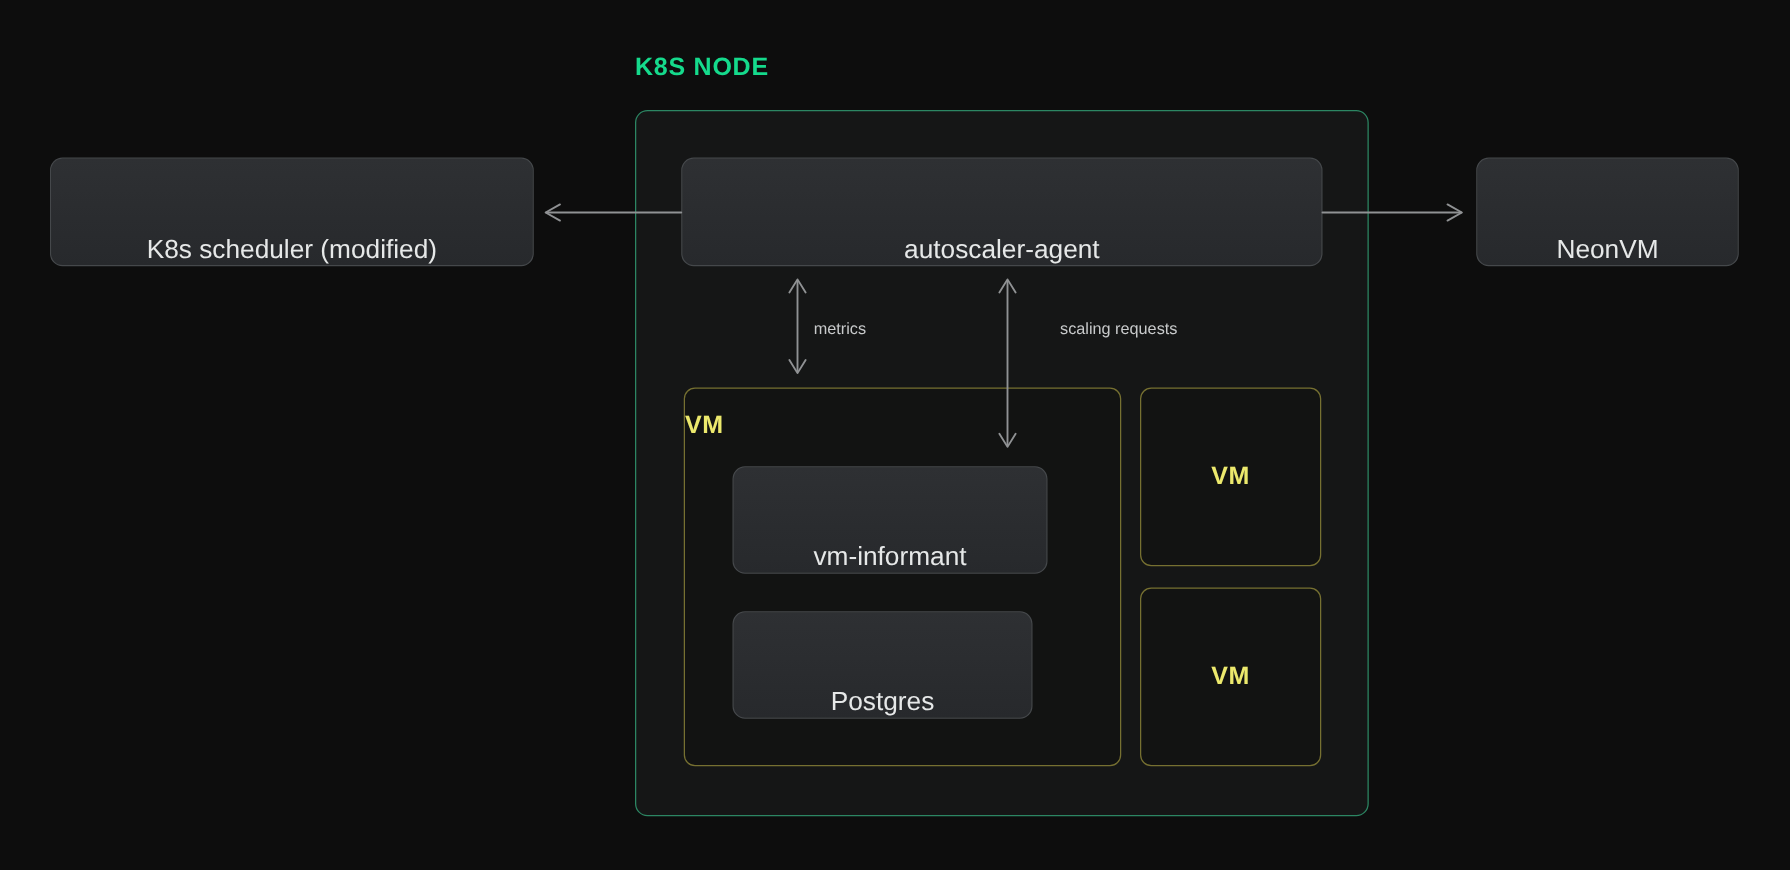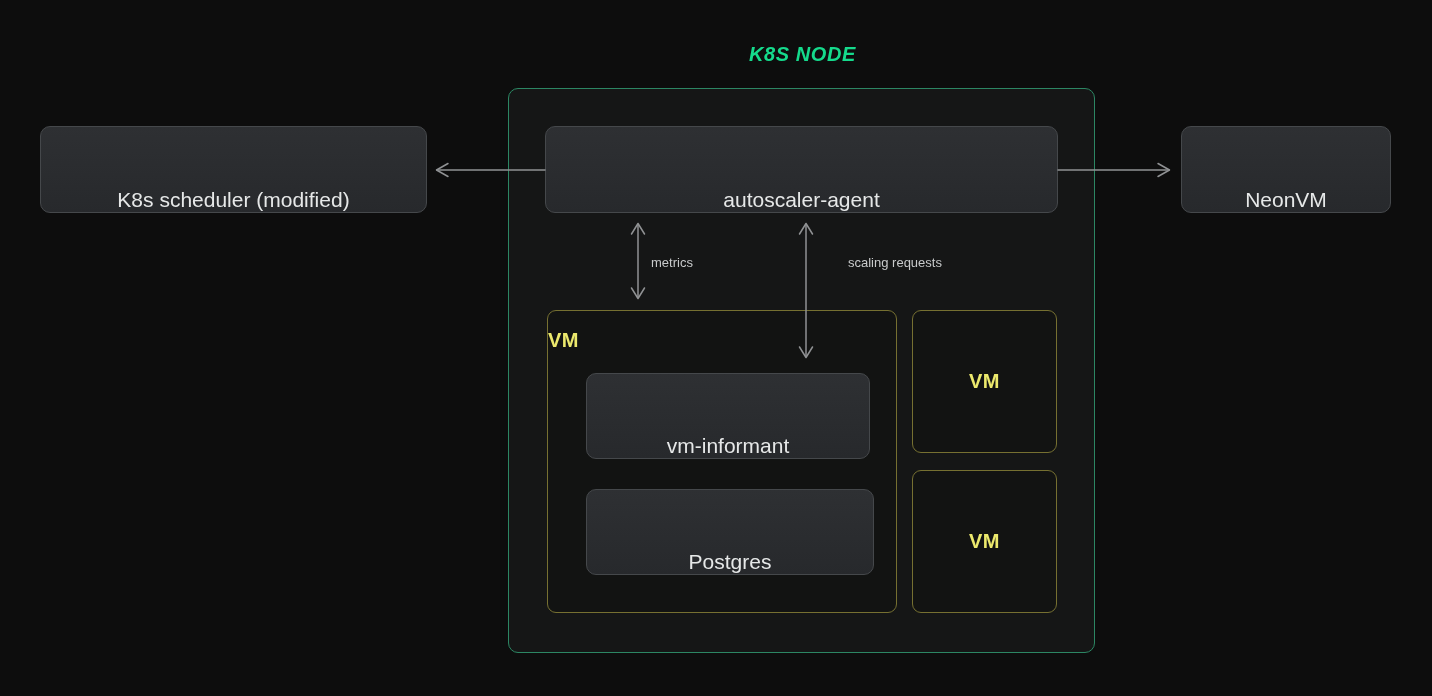--- a/index.html
+++ b/index.html
@@ -13,26 +13,25 @@
     height: 696px;
     background: var(--background, #0d0d0d);
     font-family: "Liberation Sans", sans-serif;
     overflow: hidden;
   }
   .diagram-title {
     position: absolute;
     left: 508px;
     top: 43px;
     width: 589px;
-    text-align: center;
+    text-align: left;
     color: var(--title-green, #15da8c);
     font-size: 20px;
     font-weight: 700;
     letter-spacing: 0.6px;
-    font-style: italic;
   }
   .k8s-container {
     position: absolute;
     left: 508px;
     top: 88px;
     width: 587px;
     height: 565px;
     border: 1.5px solid var(--container-border, #2c8663);
     border-radius: 10px;
     background: #151616;
@@ -46,22 +45,22 @@
     background: linear-gradient(180deg, #2e3033 0%, #27292c 100%);
     border: 1px solid #45484b;
     border-radius: 10px;
     color: var(--node-text, #e6e8e8);
     font-size: 21px;
     box-sizing: border-box;
   }
   .node-scheduler { left: 40px;   top: 126px; width: 387px; height: 87px; }
   .node-autoscaler{ left: 545px;  top: 126px; width: 513px; height: 87px; }
   .node-neonvm   { left: 1181px;  top: 126px; width: 210px; height: 87px; }
-  .node-informant{ left: 586px;   top: 373px; width: 284px; height: 86px; }
-  .node-postgres { left: 586px;   top: 489px; width: 288px; height: 86px; }
+  .node-informant{ left: 586px;   top: 373px; width: 252px; height: 86px; }
+  .node-postgres { left: 586px;   top: 489px; width: 240px; height: 86px; }
 
   .vm-box {
     position: absolute;
     border: 1px solid var(--vm-border, #767031);
     border-radius: 9px;
     box-sizing: border-box;
     background: #121312;
   }
   .vm-group { left: 547px; top: 310px; width: 350px; height: 303px; }
   .vm-small-top    { left: 912px; top: 310px; width: 145px; height: 143px; }

